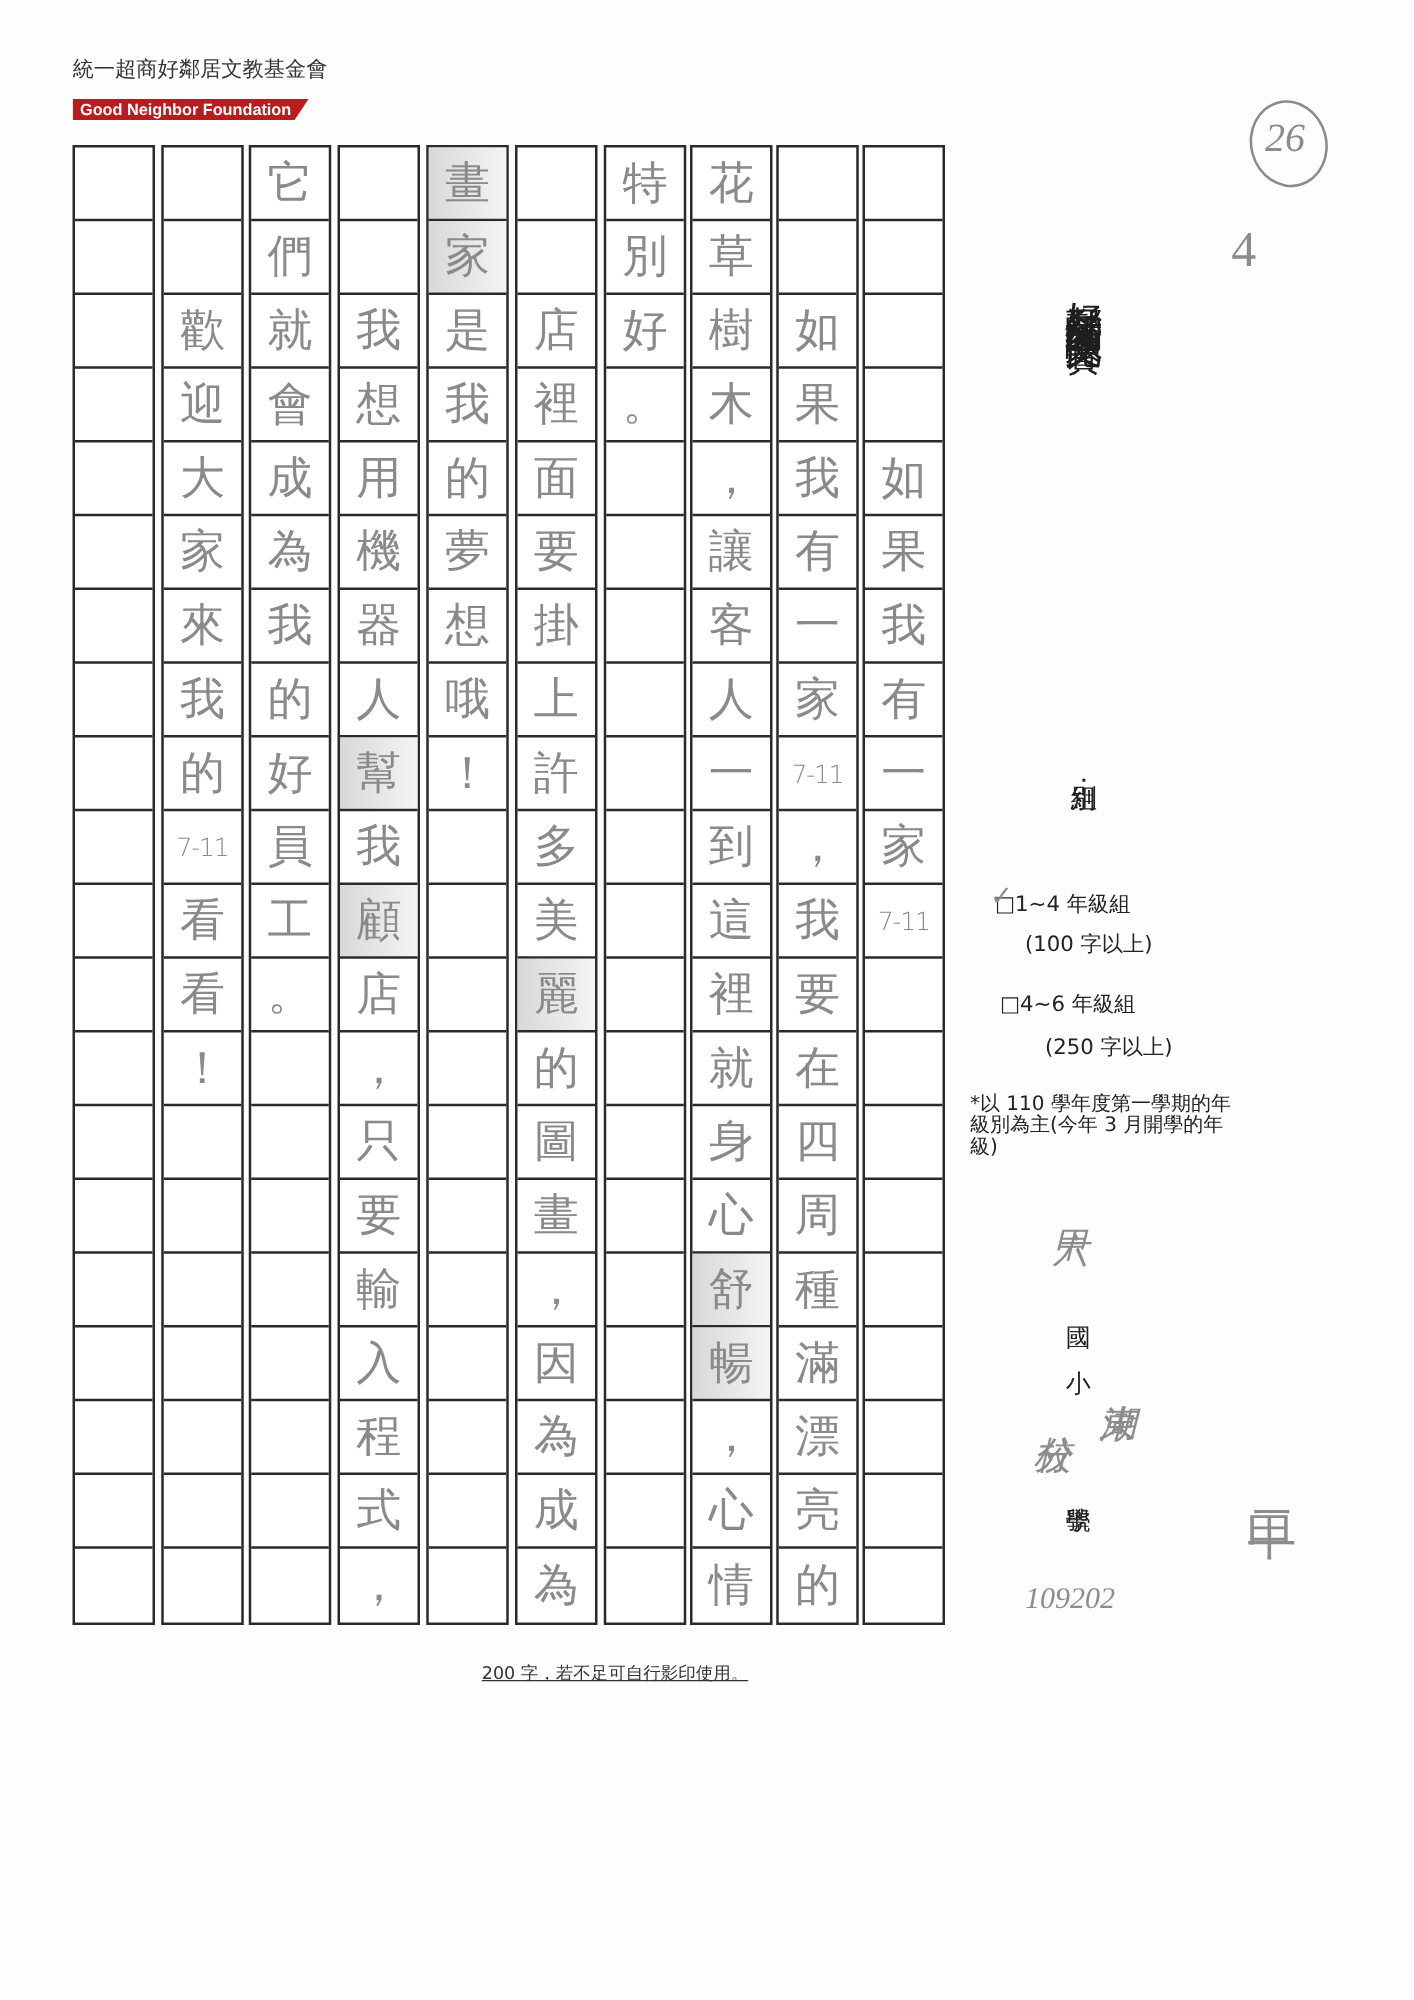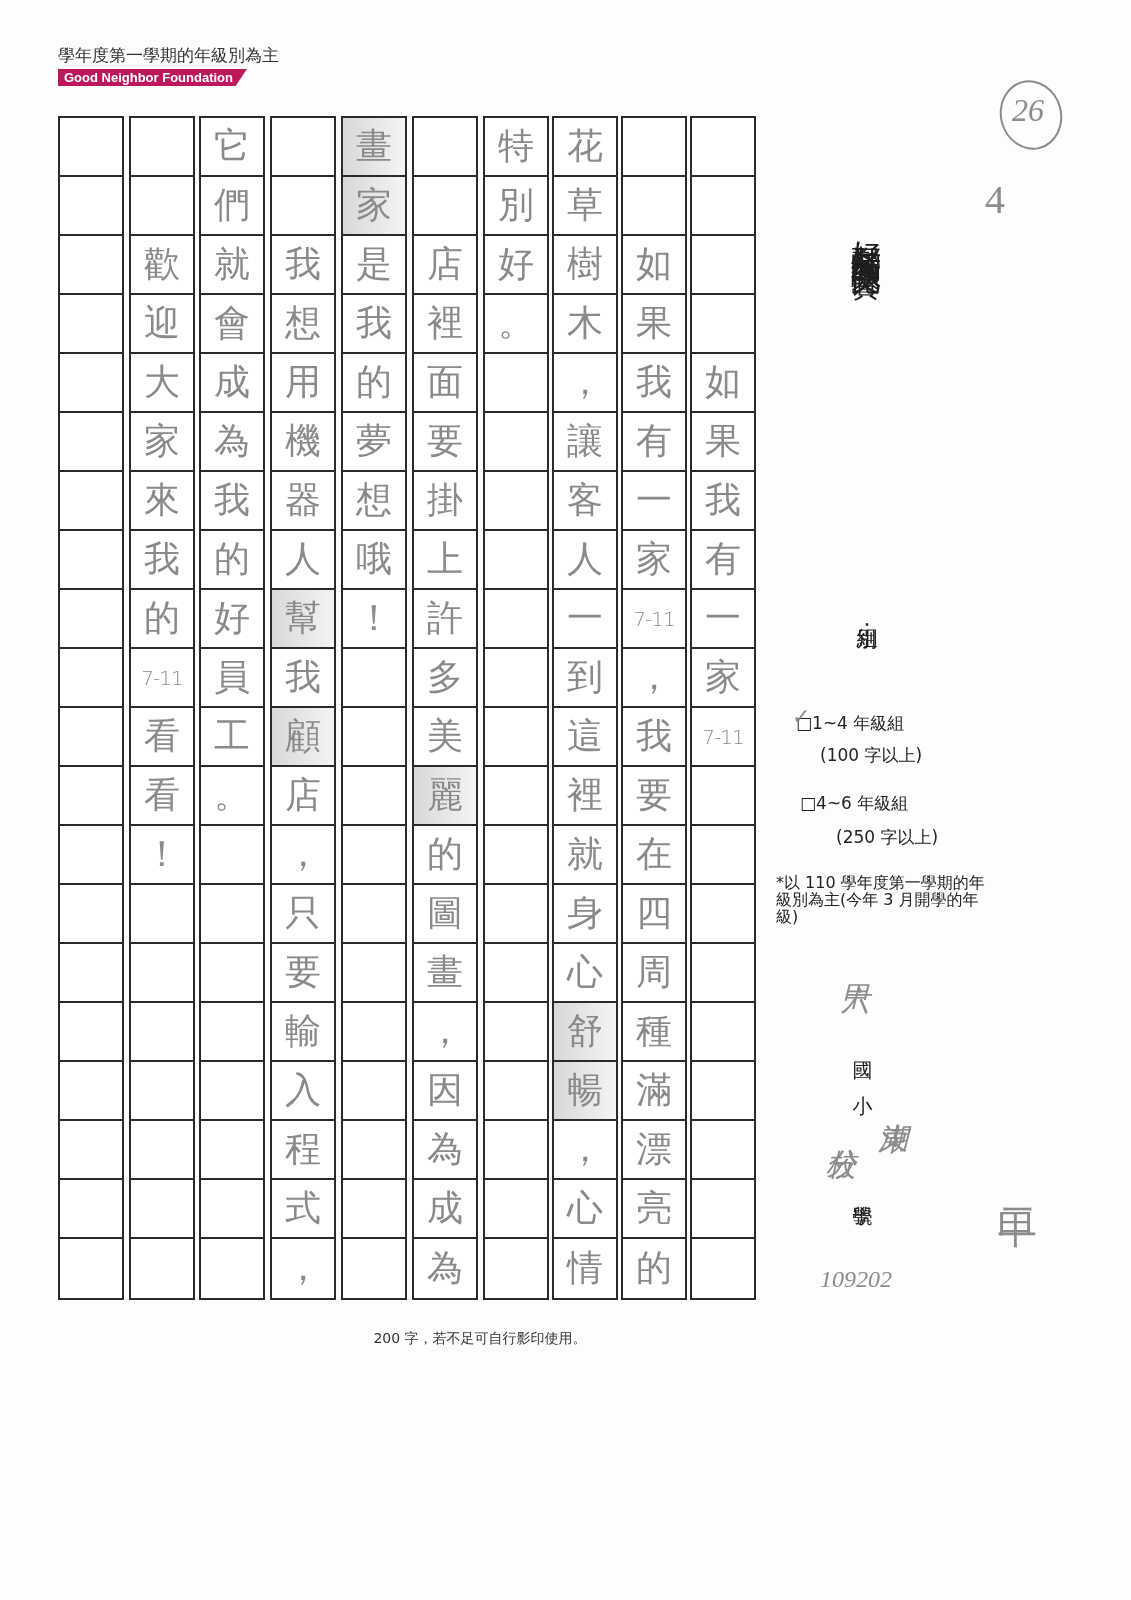--- a/index.html
+++ b/index.html
@@ -3,21 +3,21 @@
 <meta charset="utf-8">
 <style>
   html, body { margin:0; padding:0; }
   body {
     width:1131px; height:1600px; background:#fdfdfc; position:relative; overflow:hidden;
     font-family: "DejaVu Sans", sans-serif; color:#222;
   }
   .logo { position:absolute; left:58px; top:44px; }
   .logo-cn { font-size:17px; color:#333; letter-spacing:0px; font-family:"DejaVu Sans", sans-serif; }
   .logo-en {
-    margin-top:2px; display:inline-block; background:#be185d; color:#fff; font-weight:bold;
+    margin-top:12px; display:inline-block; background:#b91c1c; color:#fff; font-weight:bold;
     font-size:13px; padding:1px 14px 1px 6px; font-family:"Liberation Sans", sans-serif;
     clip-path: polygon(0 0, 100% 0, 94% 100%, 0 100%);
   }
   .grid {
     position:absolute; left:58px; top:116px; width:700px; height:1184px;
   }
   .col {
     position:absolute; top:0; width:66px; height:1184px;
     border:2px solid #2a2a2a; box-sizing:border-box; background:#fff;
   }
@@ -31,31 +31,31 @@
   .cell.shade { background:linear-gradient(90deg,#d8d8d8,#f4f4f4); }
   .title-vertical {
     position:absolute; left:845px; top:218px; writing-mode:vertical-rl; font-size:30px;
     letter-spacing:3px; color:#1e1e1e; font-family:"DejaVu Sans", sans-serif;
   }
   .group-label { position:absolute; left:853px; top:612px; writing-mode:vertical-rl; font-size:21px; color:#222; }
   .opt { position:absolute; font-size:17px; color:#222; }
   .note { position:absolute; left:776px; top:874px; font-size:16px; line-height:17px; color:#222; width:220px; }
   .vert { position:absolute; writing-mode:vertical-rl; font-size:20px; color:#222; }
   .hand { position:absolute; color:#8c8c8c; font-family:Liberation Serif, serif; font-style:italic; }
-  .footer { position:absolute; left:0; width:960px; top:1330px; text-align:center; font-size:14px; color:#333; }
+  .footer { position:absolute; left:12px; width:960px; top:1330px; text-align:center; font-size:14px; color:#333;text-decoration:underline; }
   .circle {
     position:absolute; left:1000px; top:80px; width:58px; height:66px; border:2px solid #8a8a8a;
     border-radius:50%; transform:rotate(-15deg);
   }
 </style>
 </head>
 <body>
 
 <div class="logo">
-  <div class="logo-cn">學年度第一學期的年級別為主</div>
+  <div class="logo-cn">統一超商好鄰居文教基金會</div>
   <div class="logo-en">Good Neighbor Foundation</div>
 </div>
 
 <div class="grid" id="grid">
     <div class="col" style="left: 632px;">
       <div class="cell" style="top: 0px;"></div>
       <div class="cell" style="top: 59px;"></div>
       <div class="cell" style="top: 118px;"></div>
       <div class="cell" style="top: 177px;"></div>
       <div class="cell" style="top: 236px;">如</div>

